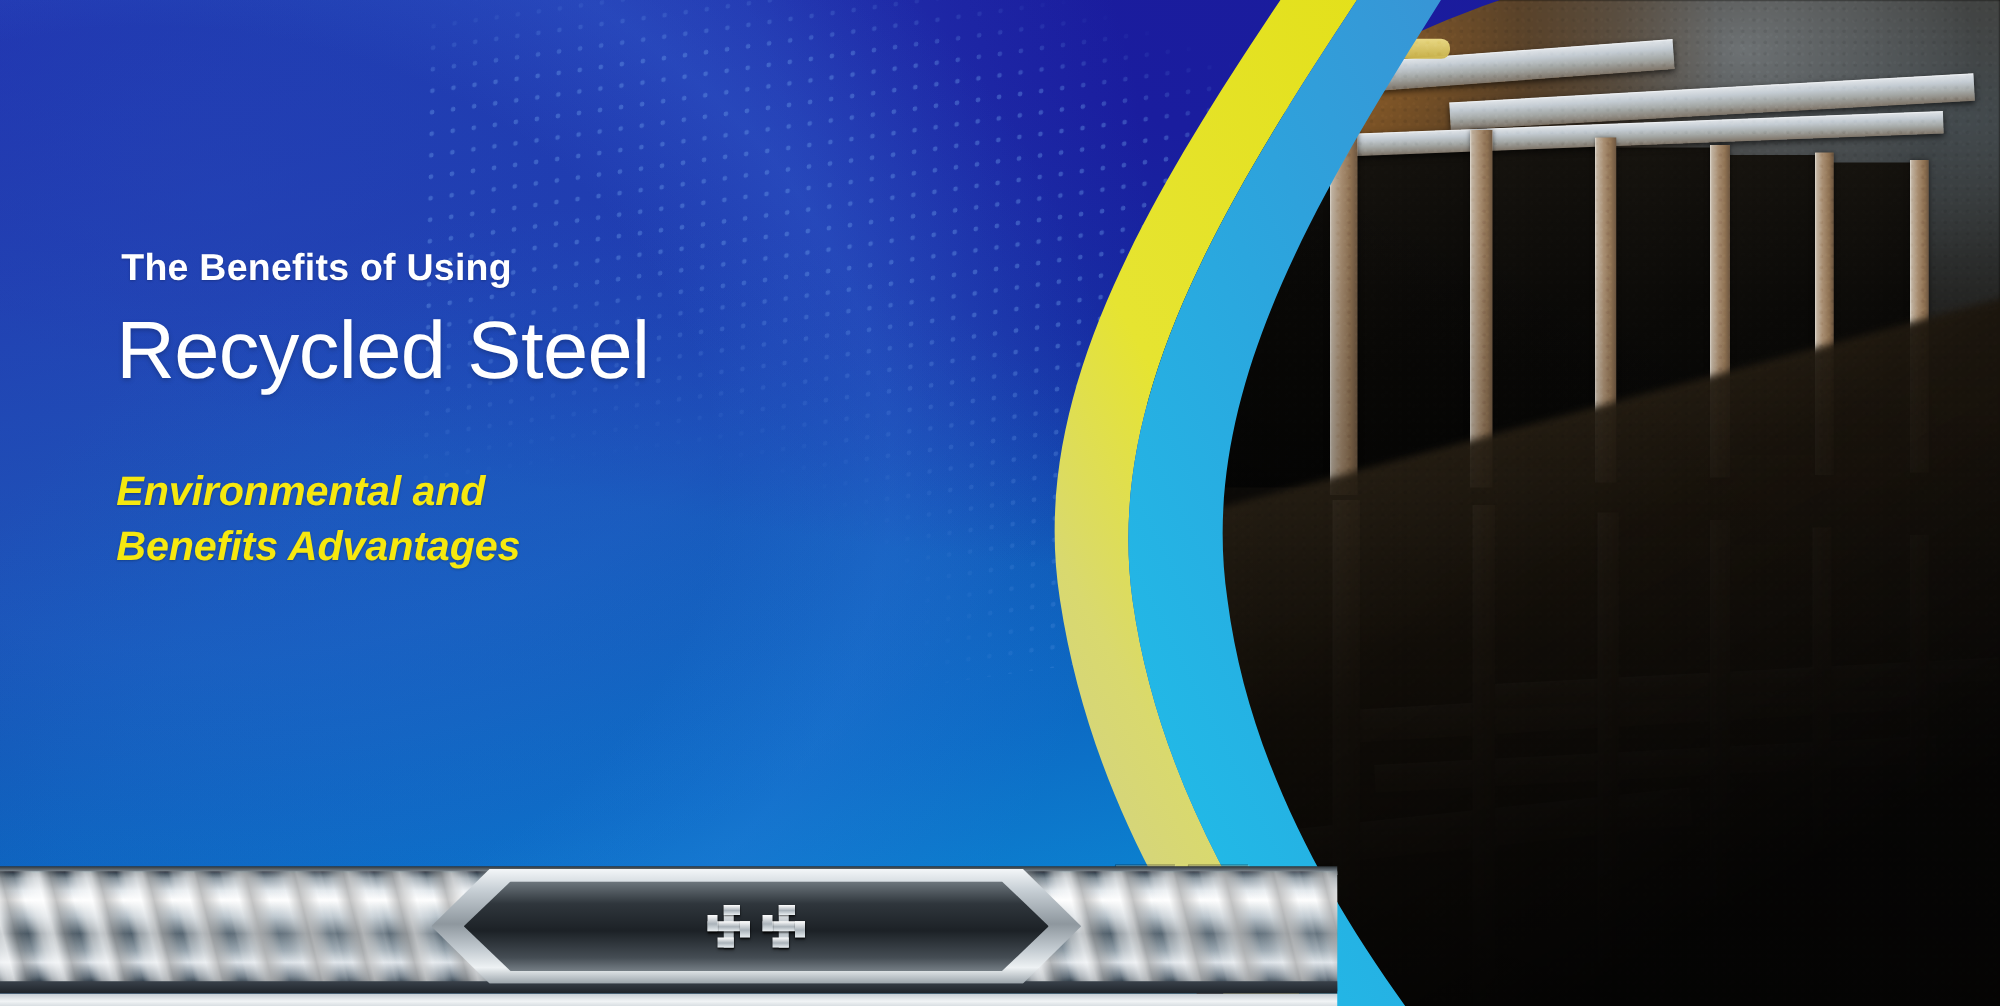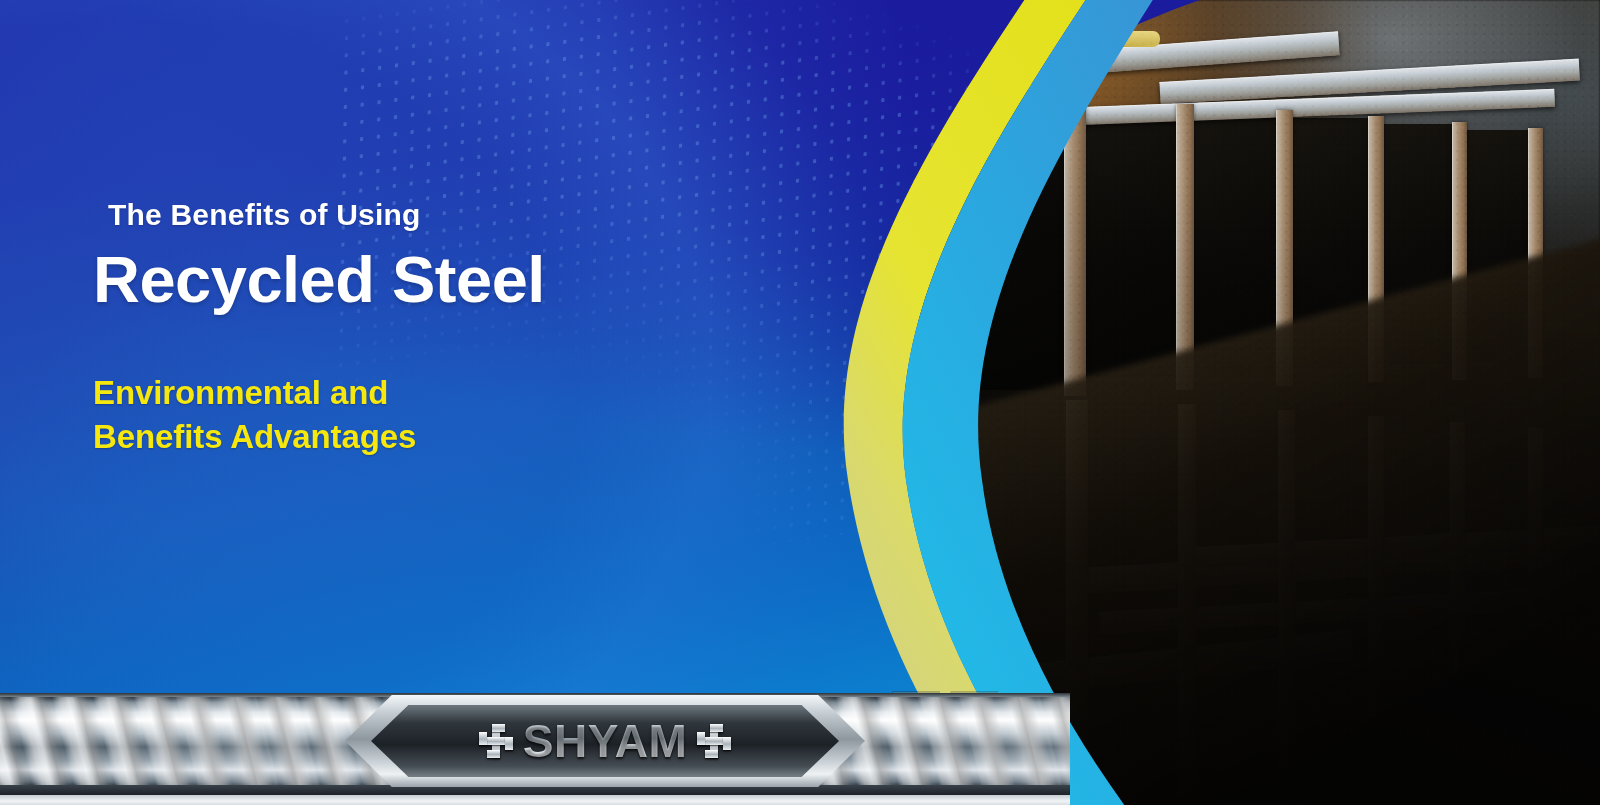--- a/index.html
+++ b/index.html
@@ -134,33 +134,34 @@
   .stripe{
     position:absolute;left:700px;top:-40px;width:620px;height:900px;
     pointer-events:none;
   }
   .stripe svg{display:block;overflow:visible;}
 
   
   .copy{position:absolute;left:93px;top:198px;width:720px;}
   .eyebrow{
     color:#ffffff;font-size:30px;font-weight:bold;letter-spacing:.2px;
-    line-height:1.1;margin:0 0 16px 15px;
+    line-height:1.1;margin:0 0 16px 4px;
     text-shadow:0 1px 2px rgba(0,0,0,.22);
   }
   .headline{
-    color:#ffffff;font-size:65px;font-weight:bold;line-height:1.02;
+    color:#ffffff;font-size:65px;font-weight:normal;line-height:1.02;
     letter-spacing:-.5px;margin:0;
     text-shadow:0 2px 4px rgba(0,0,0,.22);
   }
   .headline .l2{display:block;}
   .subcopy{
     margin:58px 0 0 0;color:#f6e80f;font-size:33px;font-weight:bold;
     line-height:1.32;letter-spacing:-.1px;
     text-shadow:0 1px 2px rgba(0,0,0,.25);
+    font-style:italic;
   }
   .subcopy span{display:block;}
 
   
   .rebar{
     position:absolute;left:0;bottom:0;width:1070px;height:124px;
     overflow:hidden;
   }
   .rebar-body{
     position:absolute;left:0;top:16px;width:100%;height:96px;
@@ -377,21 +378,20 @@
     <div class="plaque-inner"></div>
     <div class="plaque-text">
       <span class="swas">
         <i class="v"></i>
           <i class="h"></i>
           <i class="a1"></i>
           <i class="a2"></i>
           <i class="a3"></i>
           <i class="a4"></i>
       </span>
-      <span>SHYAM</span>
       <span class="swas">
         <i class="v"></i>
           <i class="h"></i>
           <i class="a1"></i>
           <i class="a2"></i>
           <i class="a3"></i>
           <i class="a4"></i>
       </span>
     </div>
   </div>

